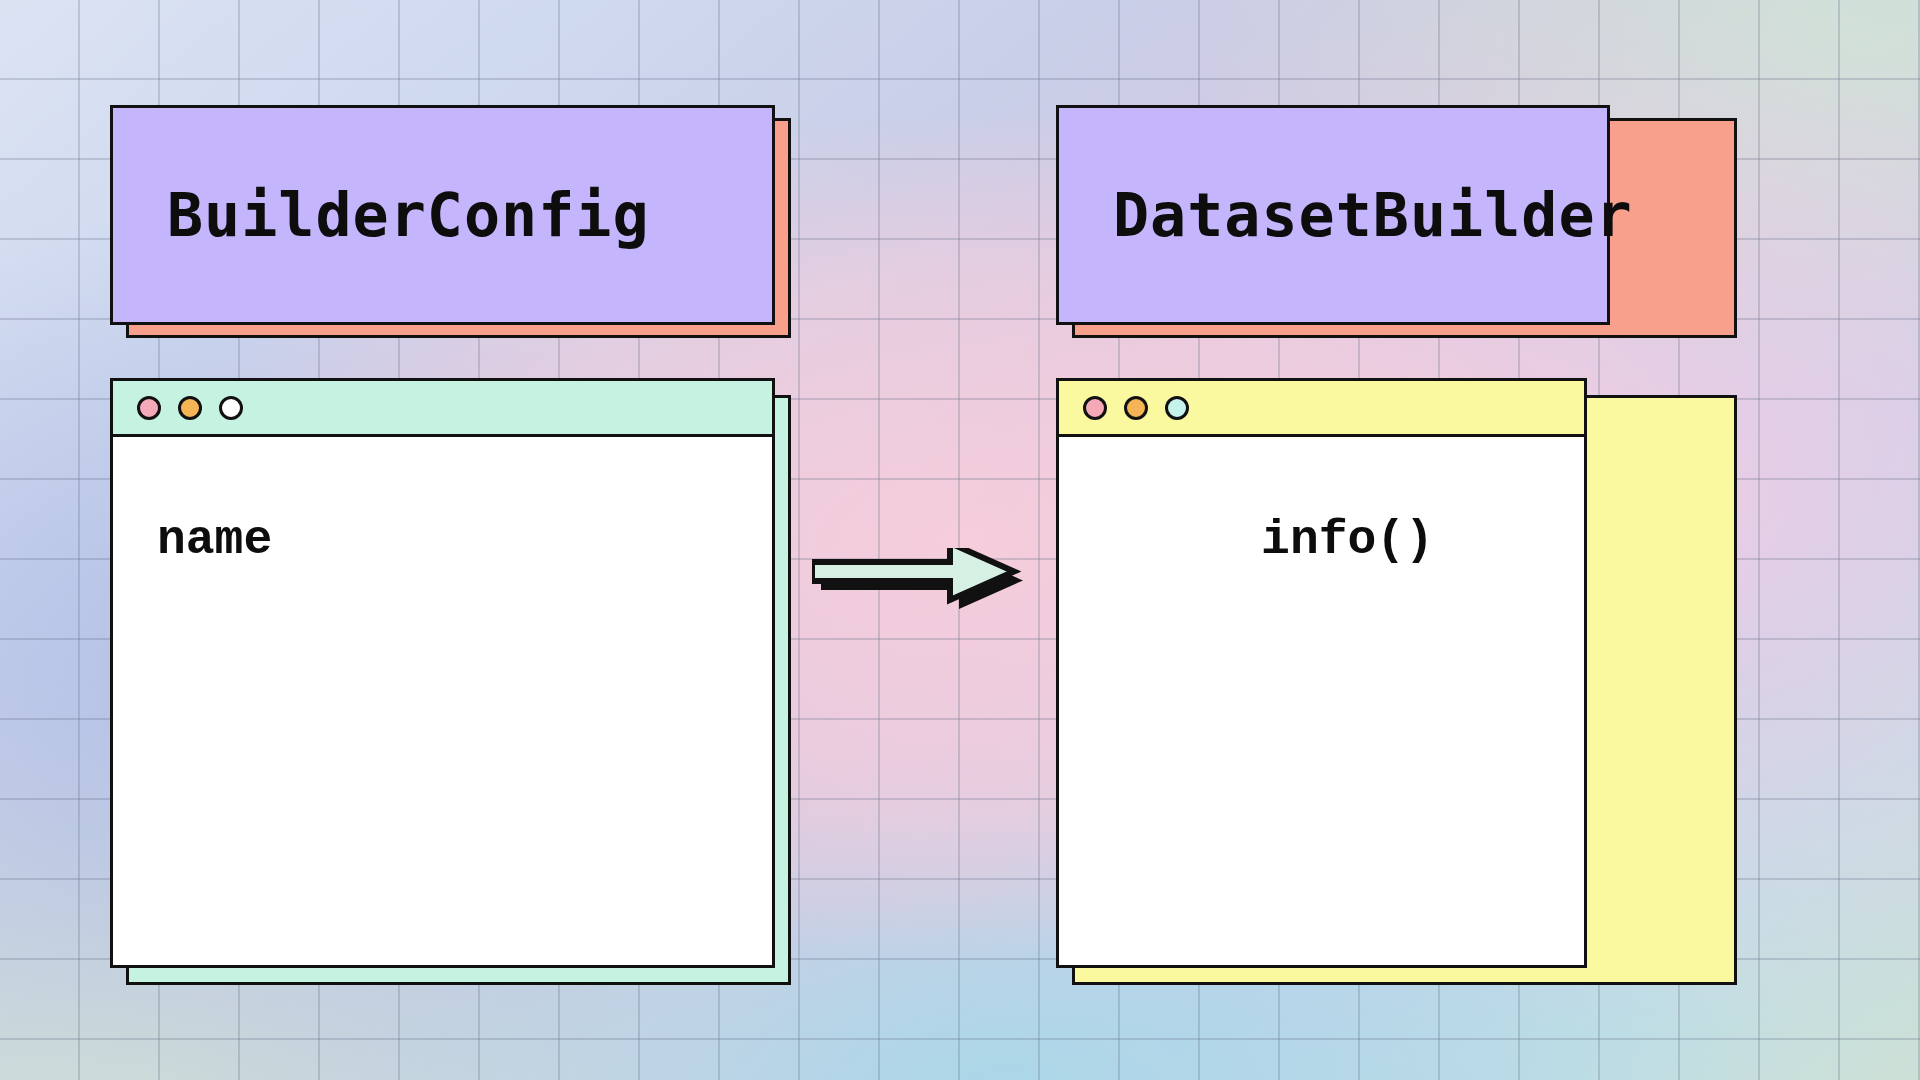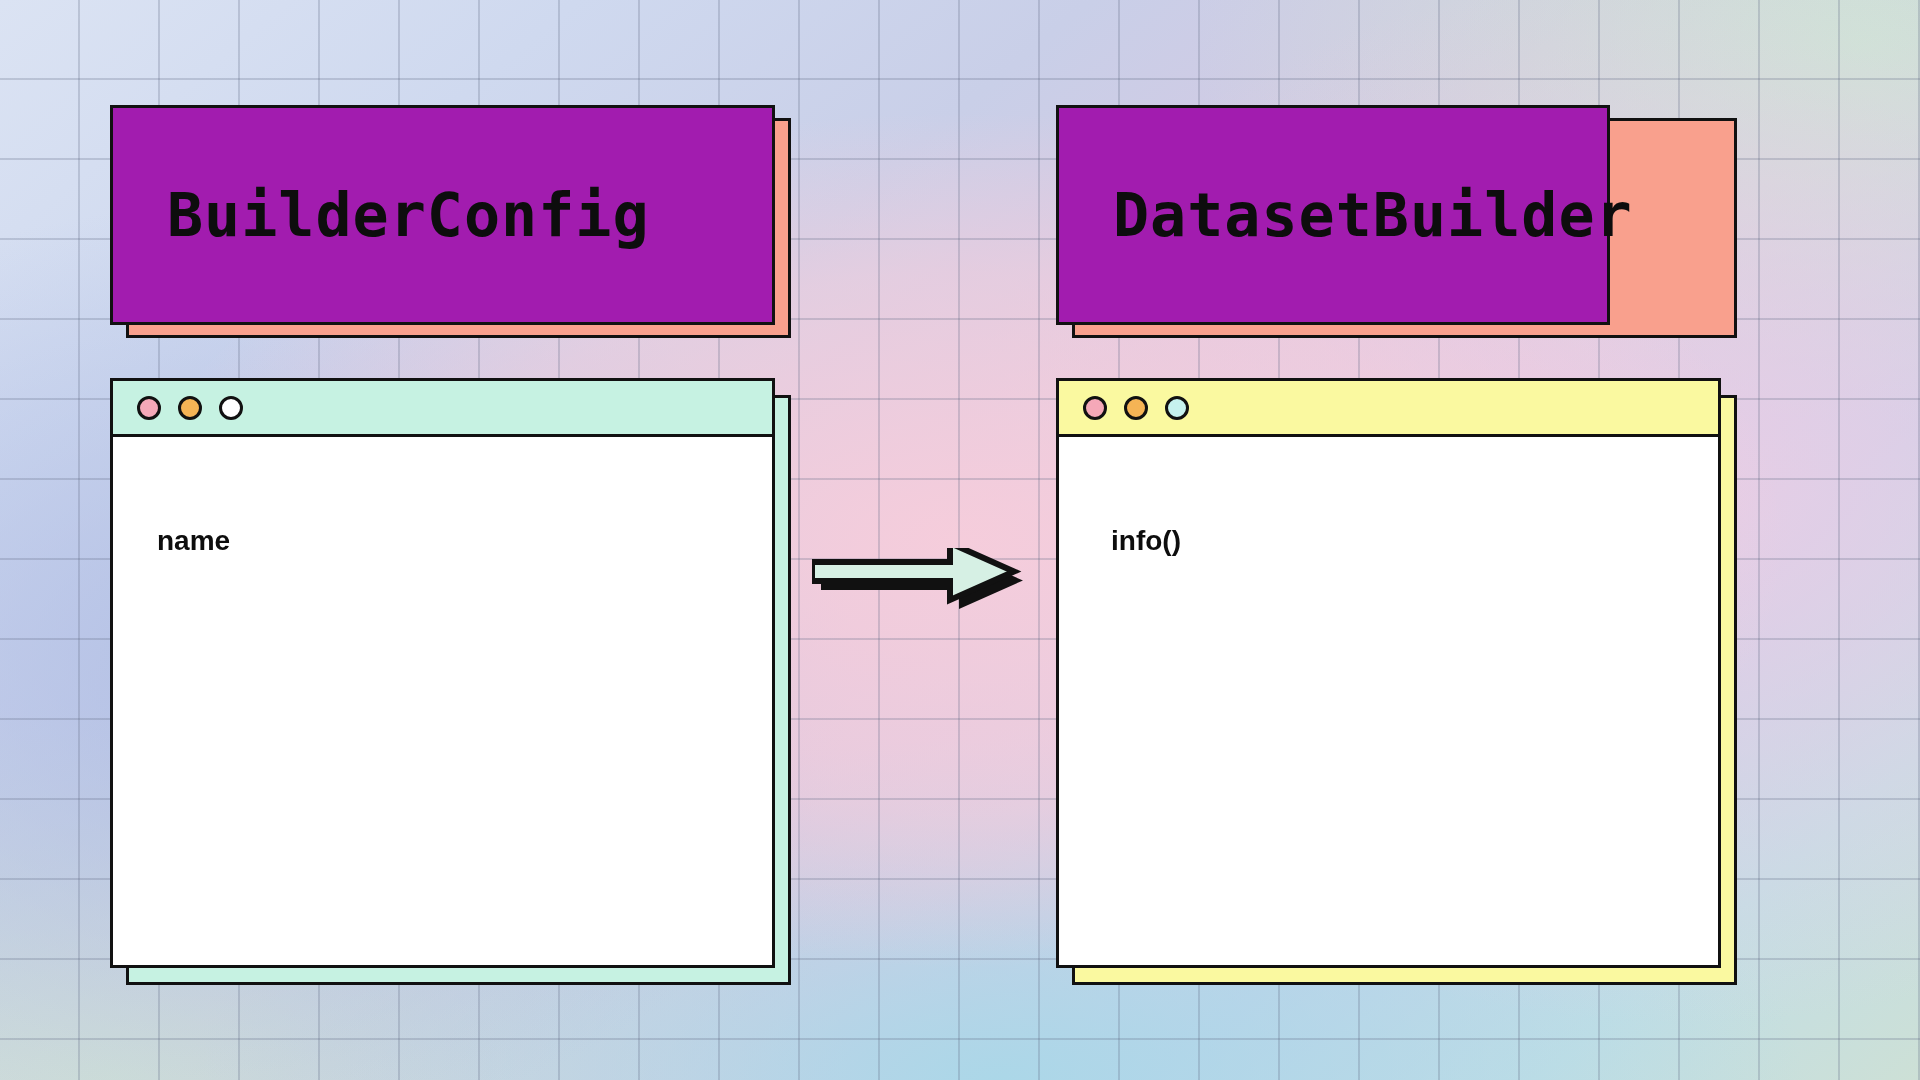--- a/index.html
+++ b/index.html
@@ -45,21 +45,21 @@
   }
 
   
   .shadow-box {
     position: absolute;
     border: 3px solid #111;
     box-sizing: border-box;
   }
   .panel {
     position: absolute;
-    background: #a21caf;
+    background: #c4b5fd;
     border: 3px solid #111;
     box-sizing: border-box;
   }
 
   
   .header-card {
     display: flex;
     align-items: center;
   }
   .header-title {
@@ -99,23 +99,23 @@
     background: #fff;
     padding: 74px 0 0 44px;
     box-sizing: border-box;
   }
   .item-list {
     list-style: none;
     margin: 0;
     padding: 0;
   }
   .item-list li {
-    font-family: Liberation Sans, sans-serif;
+    font-family: Liberation Mono, monospace;
     font-weight: 700;
-    font-size: 28px;
+    font-size: 48px;
     line-height: 59px;
     color: #0d0d0d;
     white-space: nowrap;
   }
 
   
   .arrow-wrap {
     position: absolute;
     left: 812px;
     top: 548px;
@@ -165,21 +165,21 @@
   </div>
 
   <div class="shadow-box" style="left:1072px; top:118px; width:665px; height:220px; background:#f9a08d;"></div>
 
   <div class="panel header-card" style="left:1056px; top:105px; width:554px; height:220px;">
     <div class="header-title">DatasetBuilder</div>
   </div>
 
   <div class="shadow-box" style="left:1072px; top:395px; width:665px; height:590px; background:#faf9a0;"></div>
 
-  <div class="panel win" style="left:1056px; top:378px; width:665px; height:590px;">
+  <div class="panel win" style="left:1056px; top:378px; width:531px; height:590px;text-align:center;">
     <div class="titlebar" style="background:#faf9a0;">
       <span class="dot" style="background:#f5a8b8;"></span>
       <span class="dot" style="background:#f5b455;"></span>
       <span class="dot" style="background:#c6f2ee;"></span>
     </div>
     <div class="win-body" style="padding-left:52px;">
       <ul class="item-list">
         <li>info()</li>
       </ul>
     </div>

